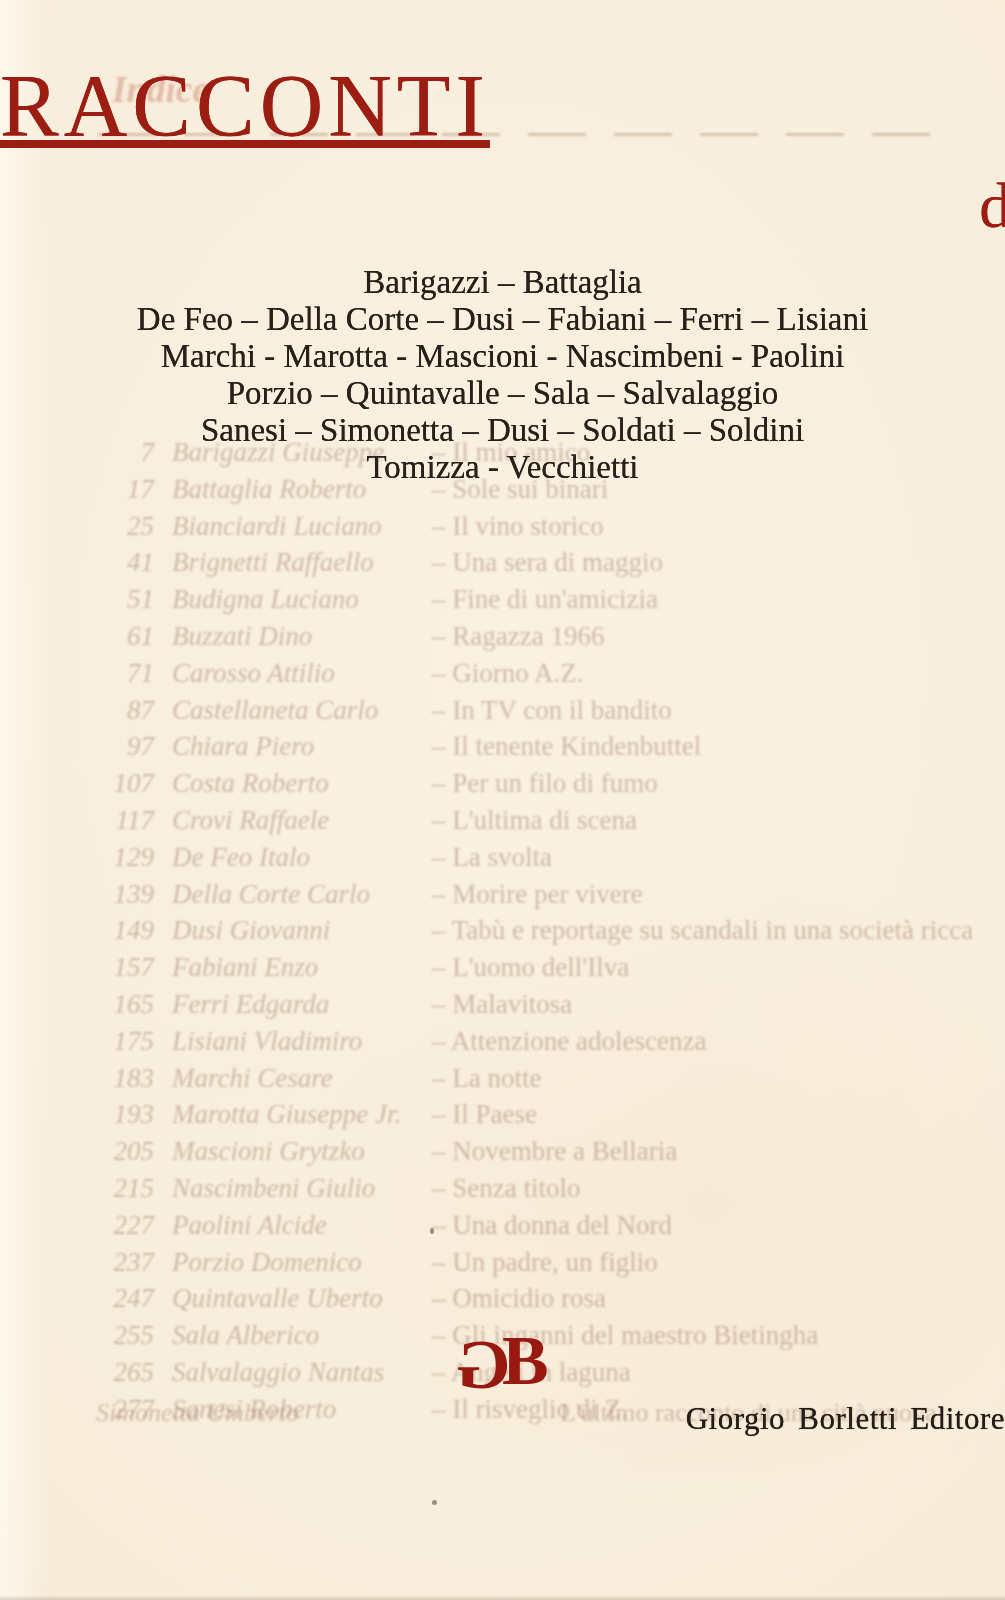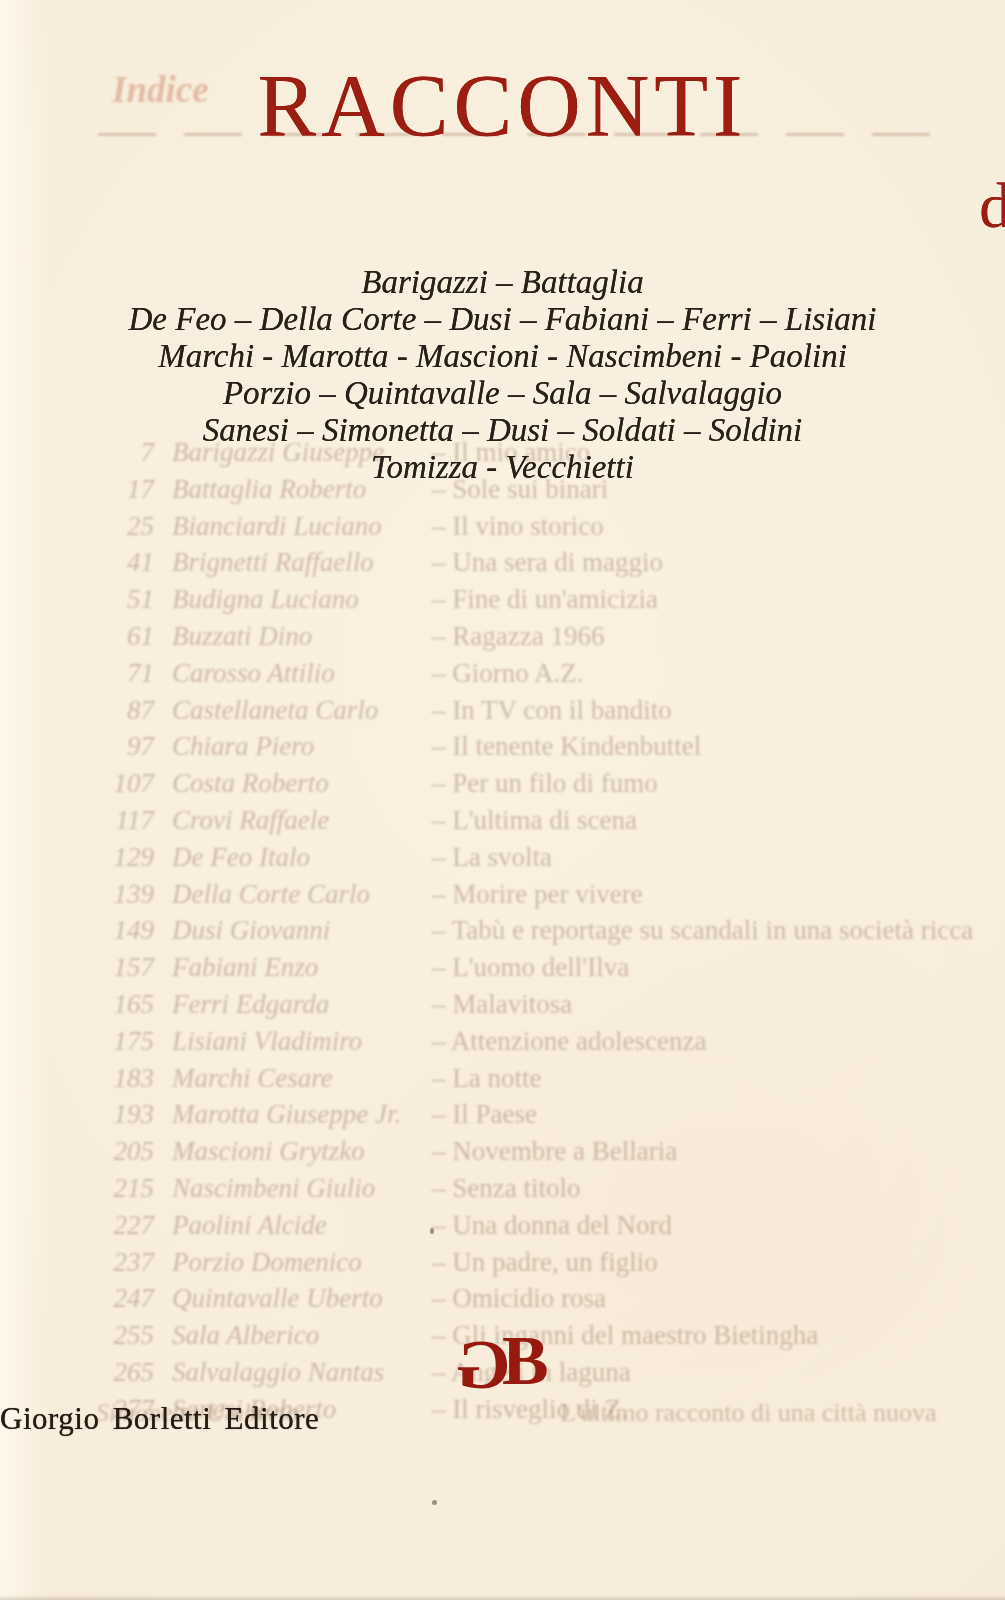--- a/index.html
+++ b/index.html
@@ -42,54 +42,53 @@
   .ghost-row .g-num{position:absolute;left:104px;width:50px;text-align:right;font-style:italic;}
   .ghost-row .g-author{position:absolute;left:172px;font-style:italic;}
   .ghost-row .g-title{position:absolute;left:432px;}
   .ghost-row .g-title::before{content:"– ";}
   .ghost-frag{position:absolute;color:rgba(150,112,92,.40);font-size:26px;font-style:italic;white-space:nowrap;}
 
   
   .print-layer{position:absolute;inset:0;z-index:2;}
   .book-title{
     position:absolute;left:0;top:62px;width:100%;
-    text-align:center;
     font-size:88px;line-height:1;
     letter-spacing:5px;
     color:#9c1d12;
     text-shadow:0 0 .6px #9c1d12;
+    text-decoration:underline;
   }
   .book-subtitle{
     position:absolute;left:0;top:174px;width:100%;
     text-align:right;
     font-size:64px;line-height:1;
     color:#9c1d12;
     text-shadow:0 0 .6px #9c1d12;
     margin-left:24px;
   }
   .author-block{position:absolute;left:0;top:264px;width:100%;text-align:center;}
   .author-line{
-    font-style:italic;
     font-size:33px;line-height:37px;
     color:#27211a;
     text-shadow:0 0 .55px #27211a;
     white-space:nowrap;
   }
   .publisher-monogram{
     position:absolute;left:0;top:1326px;width:100%;
     text-align:center;font-weight:700;font-size:70px;line-height:1;
     color:#97190f;
   }
   .publisher-monogram .flip-g{
     display:inline-block;transform:scaleX(-1);
     position:relative;top:4px;margin-right:-9px;
   }
   .publisher-name{
     position:absolute;left:0;top:1400px;width:100%;
-    text-align:left;
+    text-align:right;
     font-size:31px;line-height:1.2;
     color:#241d16;
     text-shadow:0 0 .7px #241d16;
     word-spacing:5px;letter-spacing:.5px;
   }
   .speck{position:absolute;width:5px;height:5px;border-radius:50%;
     background:rgba(80,64,50,.55);z-index:3;}
   .speck.s1{left:430px;top:1228px;width:4px;height:6px;}
   .speck.s2{left:432px;top:1500px;}
 </style>

